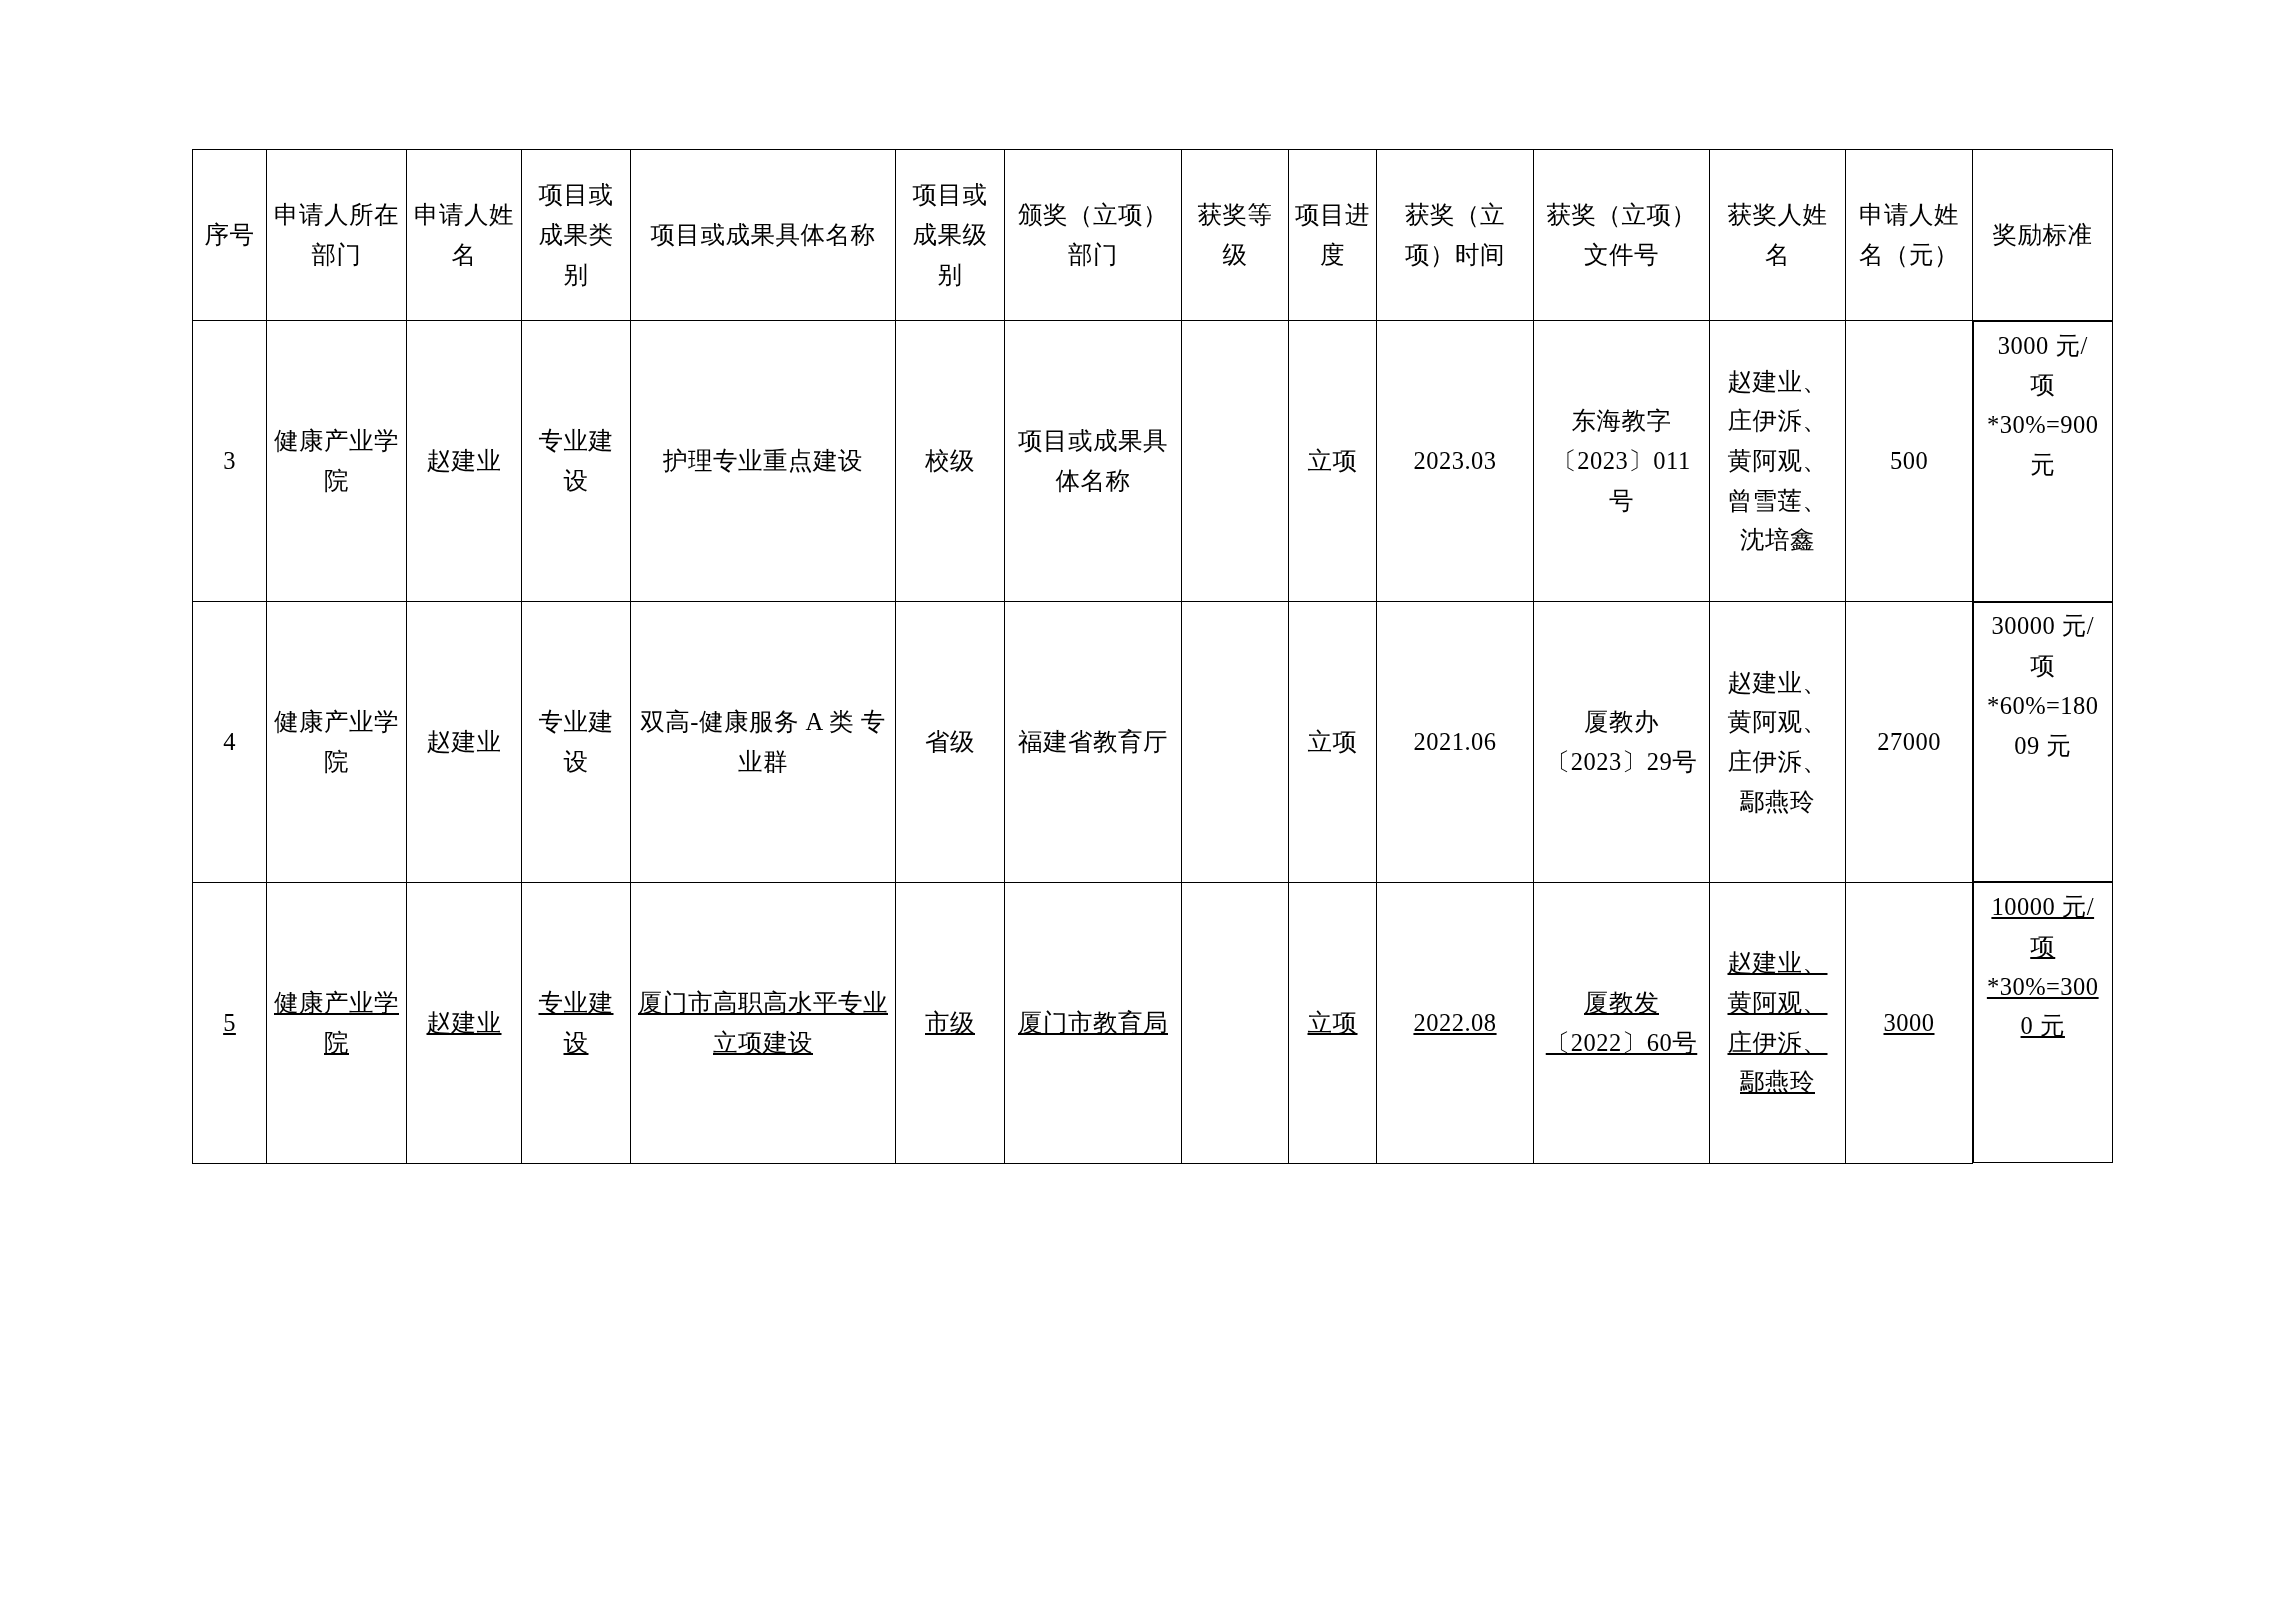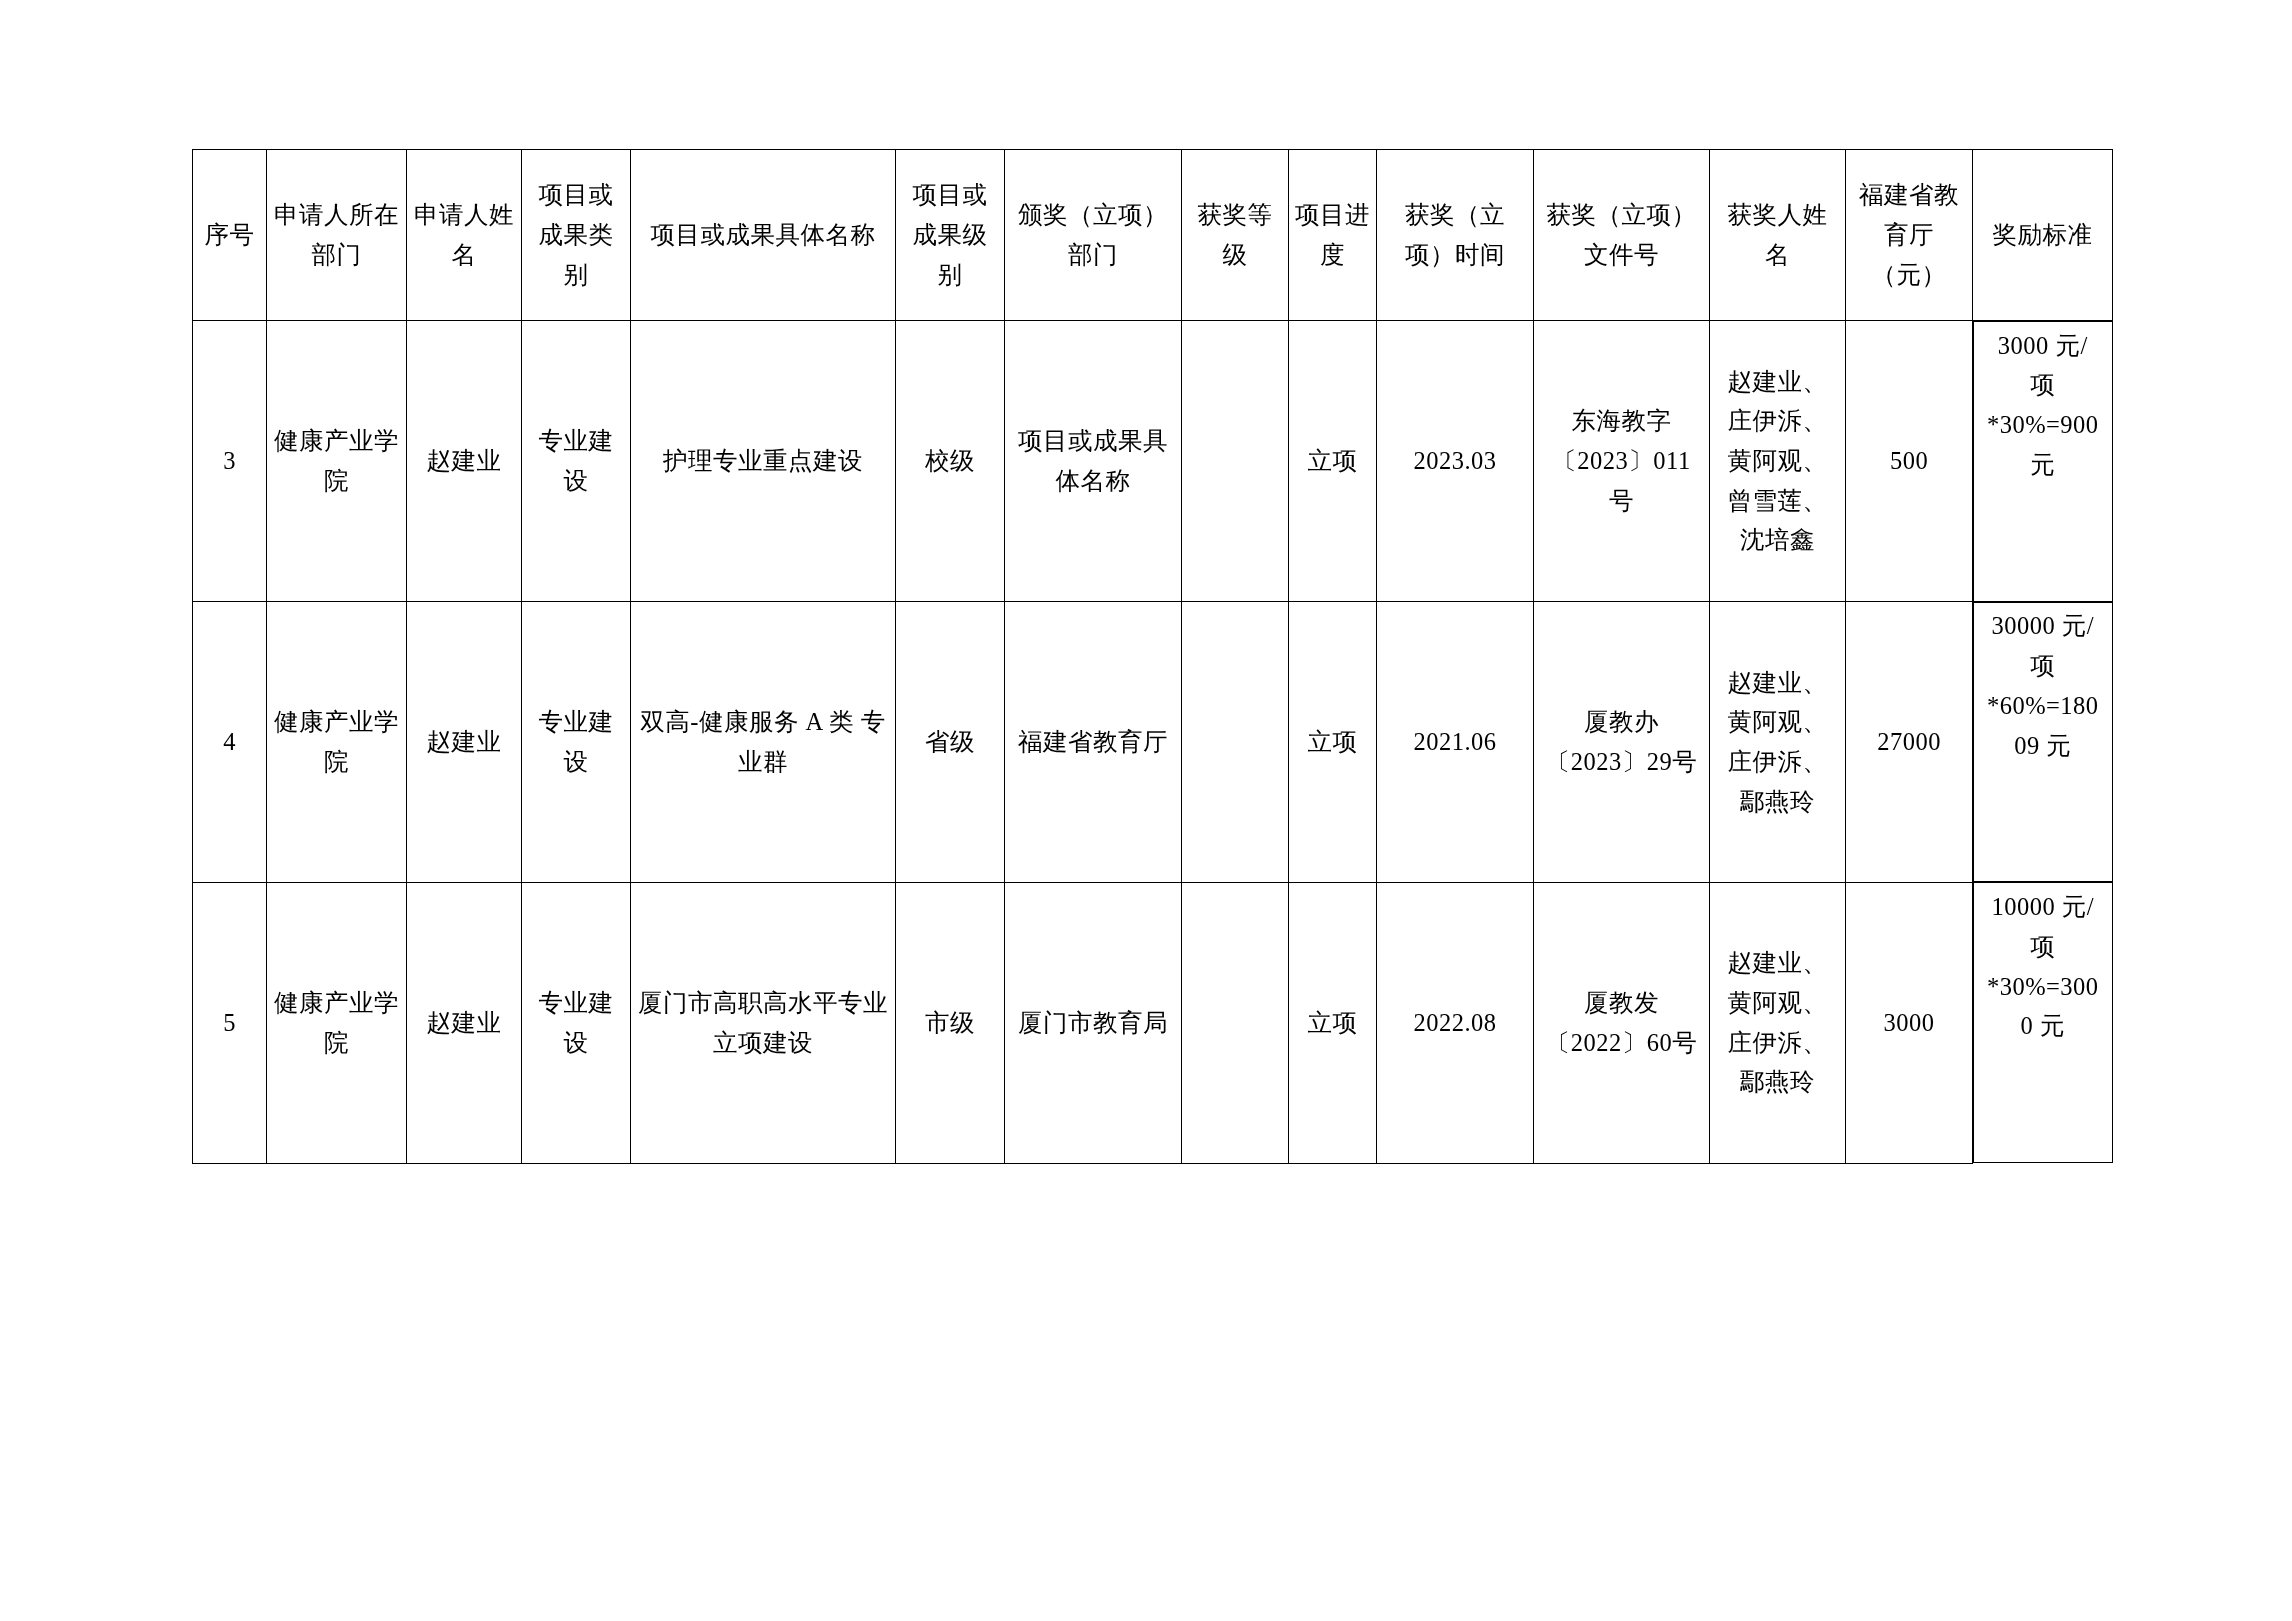--- a/index.html
+++ b/index.html
@@ -60,20 +60,21 @@
   col.c13 { width: 140px; }
 
   thead td {
     height: 162px;
   }
   tbody td {
     height: 271px;
   }
   tbody tr.r-last td {
     height: 271px;
+    text-decoration: underline;
   }
   .cell-lines {
     display: block;
   }
   .cell-lines > span {
     display: block;
   }
   .num-cell { font-size: 25.5px; }
   .name-list span { display: block; }
 </style>
@@ -106,21 +107,21 @@
           <td>申请人姓名</td>
           <td>项目或成果类别</td>
           <td>项目或成果具体名称</td>
           <td>项目或成果级别</td>
           <td>颁奖（立项）部门</td>
           <td>获奖等级</td>
           <td>项目进度</td>
           <td>获奖（立项）时间</td>
           <td>获奖（立项）文件号</td>
           <td>获奖人姓名</td>
-          <td>福建省教育厅（元）</td>
+          <td>申请人姓名（元）</td>
           <td>奖励标准</td>
         </tr>
       </thead>
       <tbody>
         <tr class="r0">
           <td class="num-cell">3</td>
           <td>健康产业学院</td>
           <td>赵建业</td>
           <td>专业建设</td>
           <td>护理专业重点建设</td>

